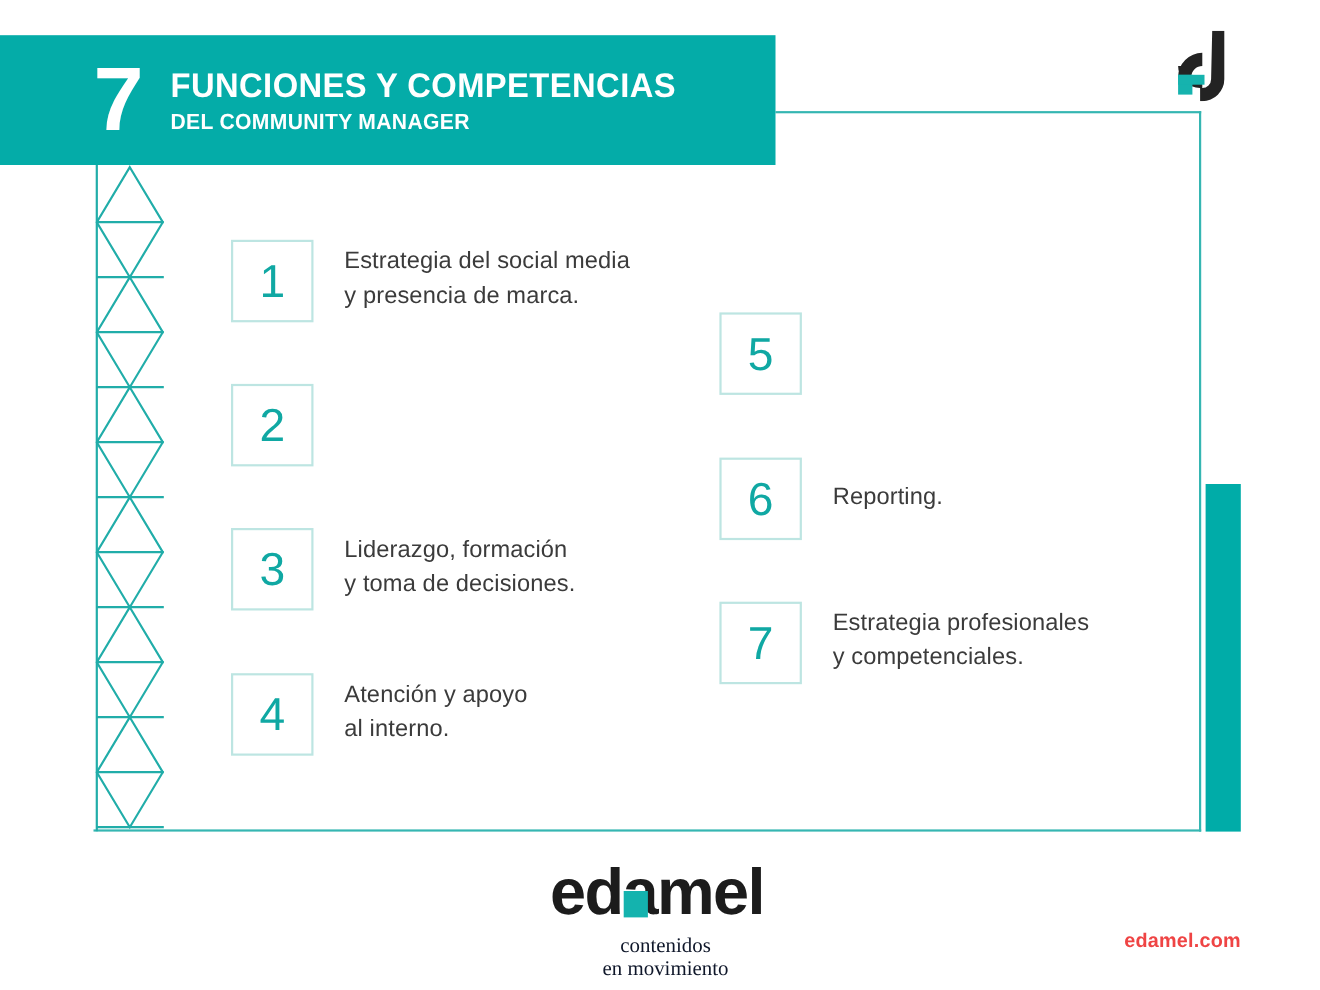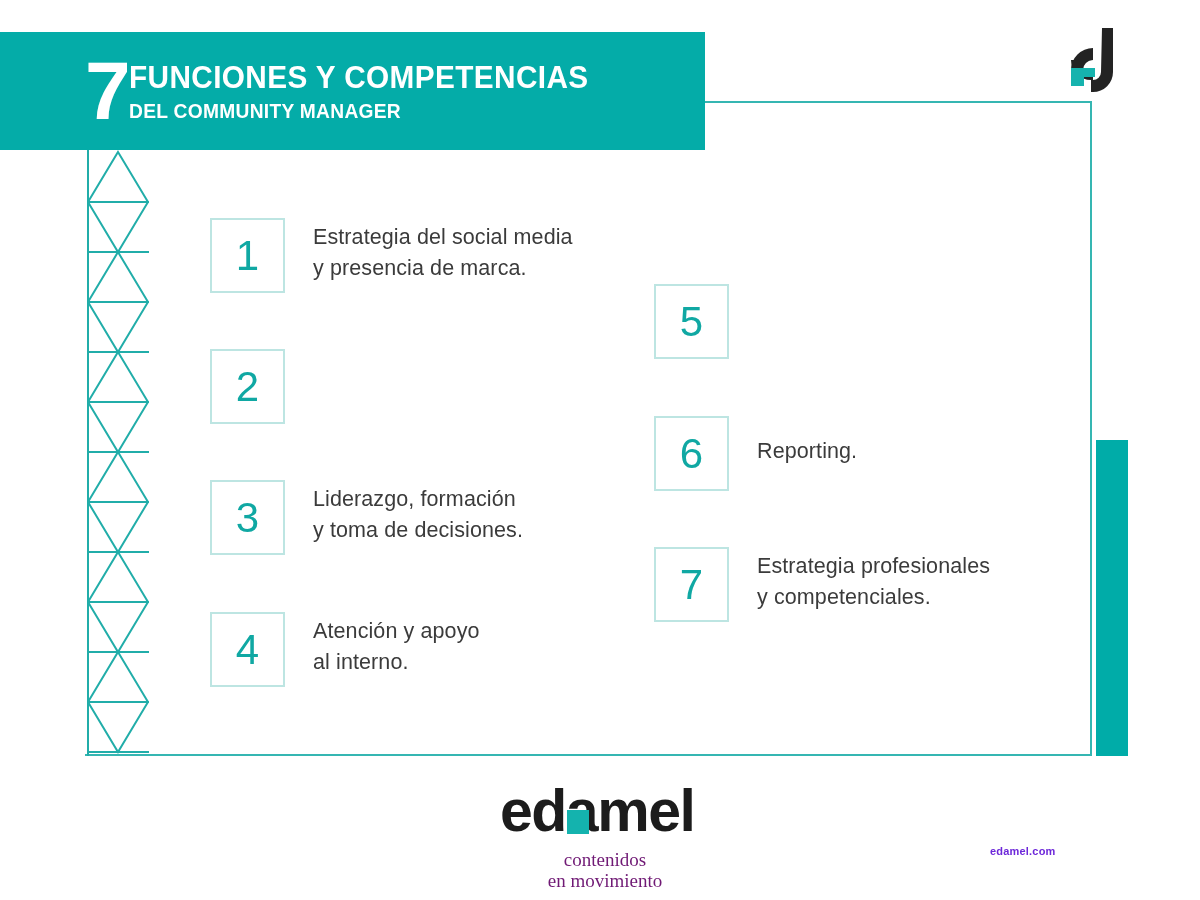--- a/index.html
+++ b/index.html
@@ -32,21 +32,21 @@
   }
   .header-seven {
     color: #ffffff;
     font-size: 82px;
     font-weight: 700;
     line-height: 1;
     margin-left: 85px;
     letter-spacing: -2px;
     font-family: "Liberation Sans", sans-serif;
   }
-  .header-text { margin-top: 2px; }
+  .header-text { margin-left: 26px; margin-top: 2px; }
   .header-title {
     color: #ffffff;
     font-size: 31px;
     font-weight: 700;
     letter-spacing: 0.4px;
     line-height: 1.08;
     white-space: nowrap;
     font-family: "Liberation Sans Narrow", "Liberation Sans", sans-serif;
     transform: scaleX(0.96); transform-origin: left center;
   }
@@ -108,29 +108,29 @@
     line-height: 1;
     text-align: left;
   }
   .wordmark-sq {
     position: absolute; left: 67px; top: 28px;
     width: 22px; height: 24px; background: #14B3AE;
   }
   .tagline {
     margin-top: 8px;
     text-align: center;
-    color: #701a75;
+    color: #0f172a;
     font-size: 19px;
     line-height: 1.12;
     font-family: "Liberation Serif", serif;
     white-space: pre-line;
   }
   .site-url {
-    position: absolute; left: 990px; top: 845px;
-    color: #6d28d9; font-size: 11px; font-weight: 700; letter-spacing: 0.2px;
+    position: absolute; left: 1022px; top: 845px;
+    color: #ef4444; font-size: 18px; font-weight: 700; letter-spacing: 0.2px;
   }
 </style>
 </head>
 <body>
 
 <div id="canvas">
 
   <div class="frame-line frame-top"></div>
   <div class="frame-line frame-right"></div>
   <div class="frame-line frame-bottom"></div>

